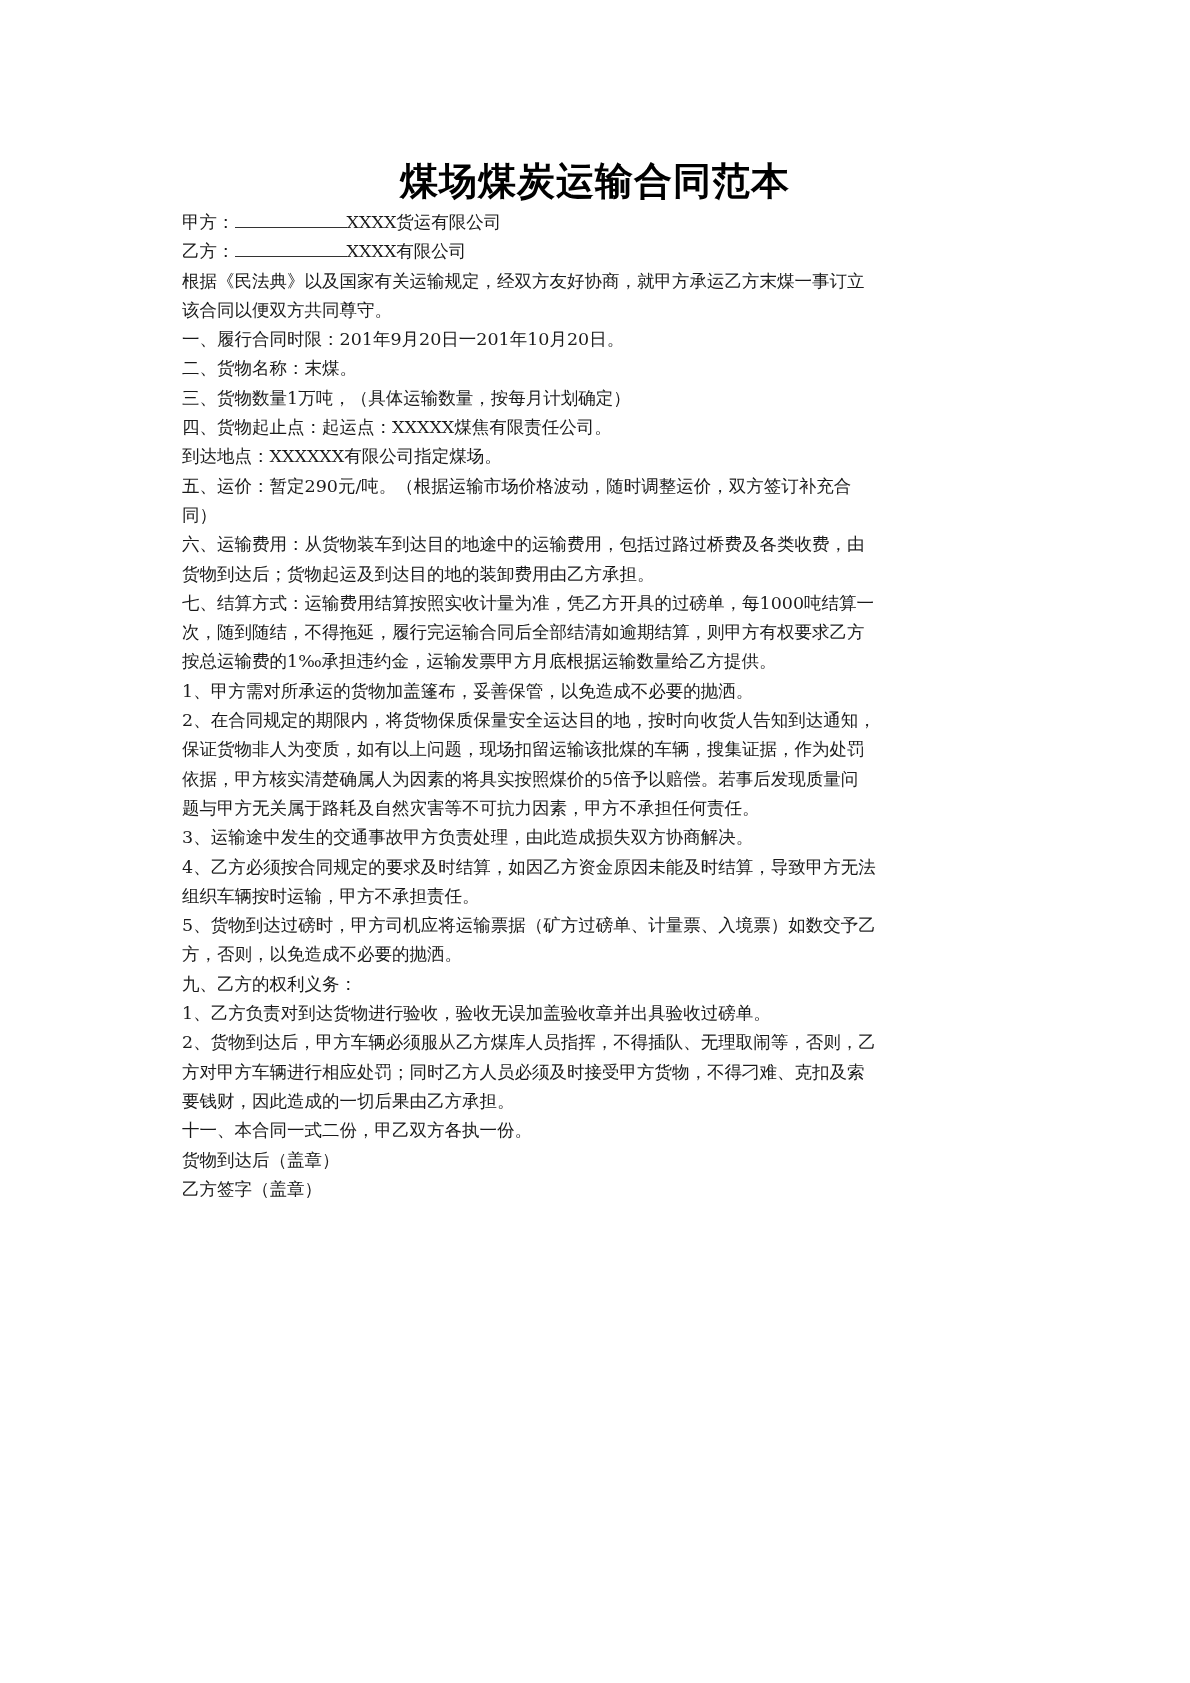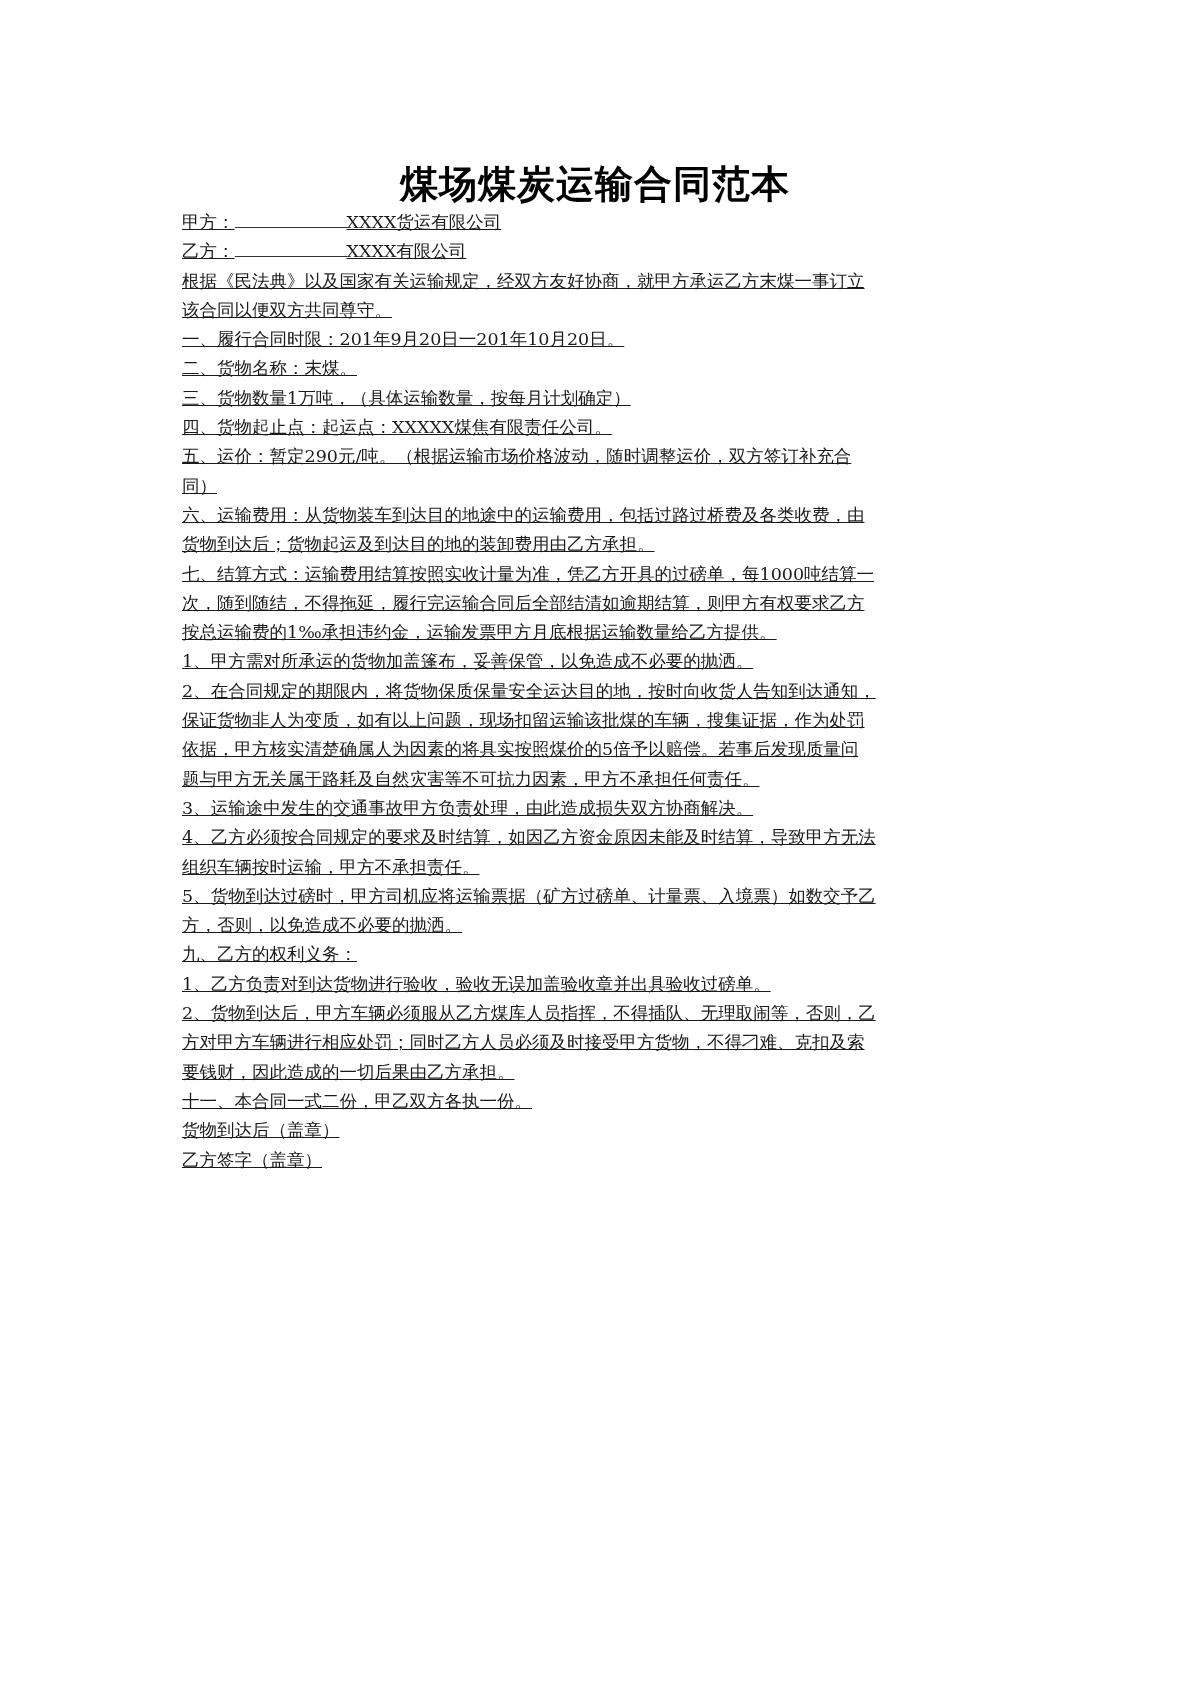--- a/index.html
+++ b/index.html
@@ -1,27 +1,26 @@
 <!DOCTYPE html>
 <html><head>
 <meta charset="utf-8">
 <style>
   html, body { margin:0; padding:0; background:#ffffff; }
   body { width:1190px; height:1683px; position:relative; overflow:hidden; }
   .page { position:absolute; left:0; top:0; width:1190px; height:1683px; background:#fff; }
   .title {
     position:absolute; left:0; top:160px; width:1190px; text-align:center;
-    font-family:Liberation Serif, serif; font-weight:bold; font-size:38px;
+    font-family:Liberation Mono, monospace; font-weight:bold; font-size:38px;
     color:#000; letter-spacing:1px; line-height:48px;
   }
   .body {
     position:absolute; left:182px; top:208px; width:770px;
     font-family:"DejaVu Serif", serif; font-size:17.5px; color:#1a1a1a;
     line-height:29.3px;
-    text-decoration:underline;
   }
   .line { white-space:nowrap; height:29.3px; display:block; }
   .blank { display:inline-block; border-bottom:1px solid #333; height:16px; vertical-align:baseline; }
   .blank.w1 { width:112px; }
   .blank.w2 { width:120px; }
 </style>
 </head>
 <body>
 
 <div class="page">
@@ -34,20 +33,21 @@
     <div class="line">
       <span>乙方：</span><span class="blank w1"></span><span>XXXX有限公司</span>
     </div>
 
     <div class="line">根据《民法典》以及国家有关运输规定，经双方友好协商，就甲方承运乙方末煤一事订立</div>
     <div class="line">该合同以便双方共同尊守。</div>
     <div class="line">一、履行合同时限：201年9月20日一201年10月20日。</div>
     <div class="line">二、货物名称：末煤。</div>
     <div class="line">三、货物数量1万吨，（具体运输数量，按每月计划确定）</div>
     <div class="line">四、货物起止点：起运点：XXXXX煤焦有限责任公司。</div>
+    <div class="line">到达地点：XXXXXX有限公司指定煤场。</div>
     <div class="line">五、运价：暂定290元/吨。（根据运输市场价格波动，随时调整运价，双方签订补充合</div>
     <div class="line">同）</div>
     <div class="line">六、运输费用：从货物装车到达目的地途中的运输费用，包括过路过桥费及各类收费，由</div>
     <div class="line">货物到达后；货物起运及到达目的地的装卸费用由乙方承担。</div>
     <div class="line">七、结算方式：运输费用结算按照实收计量为准，凭乙方开具的过磅单，每1000吨结算一</div>
     <div class="line">次，随到随结，不得拖延，履行完运输合同后全部结清如逾期结算，则甲方有权要求乙方</div>
     <div class="line">按总运输费的1‰承担违约金，运输发票甲方月底根据运输数量给乙方提供。</div>
     <div class="line">1、甲方需对所承运的货物加盖篷布，妥善保管，以免造成不必要的抛洒。</div>
     <div class="line">2、在合同规定的期限内，将货物保质保量安全运达目的地，按时向收货人告知到达通知，</div>
     <div class="line">保证货物非人为变质，如有以上问题，现场扣留运输该批煤的车辆，搜集证据，作为处罚</div>

